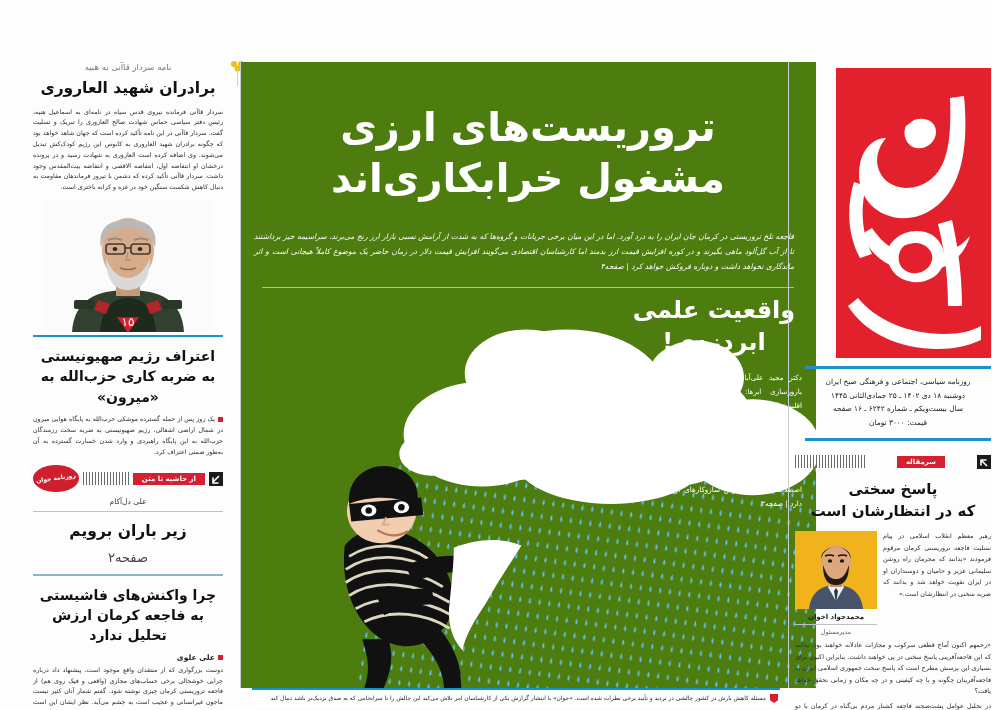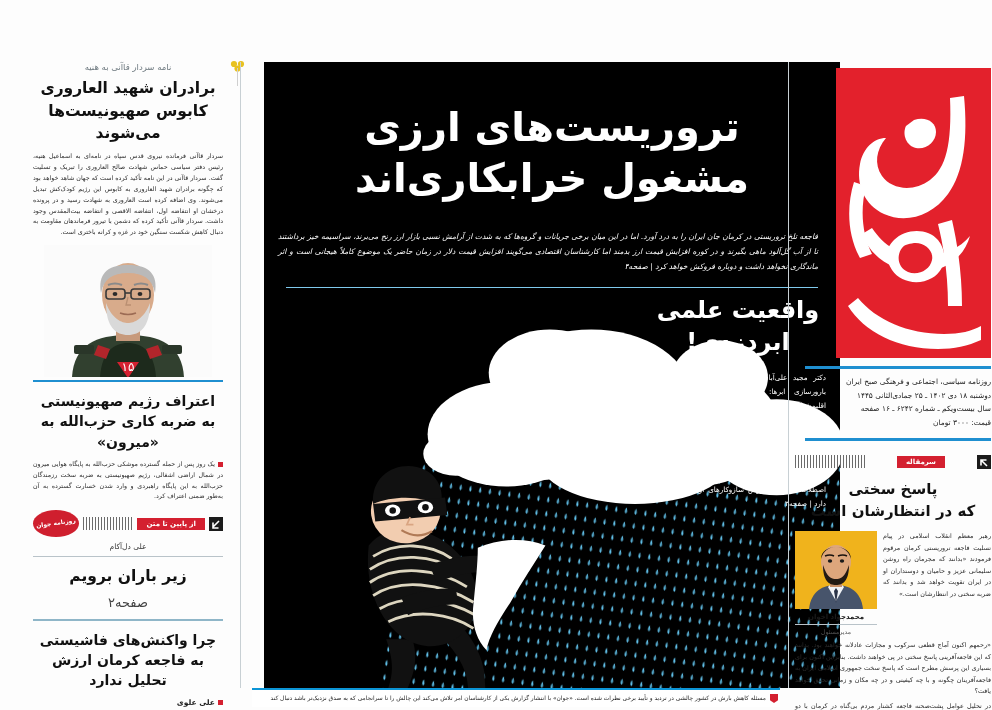--- a/index.html
+++ b/index.html
@@ -78,22 +78,22 @@
     font-size:7.5px;color:#3a3a3a;text-align:center;margin:3px 0 5px 0;
   }
   .page-ref{font-size:13px;color:#444;text-align:center;margin-top:2px;}
   .sq-bullet{
     display:inline-block;width:5px;height:5px;background:#d42030;
     margin-left:3px;vertical-align:middle;
   }
 
   
   .feature{
-    position:absolute;left:264px;top:62px;width:576px;height:626px;
-    background:#000000;overflow:hidden;
+    position:absolute;left:240px;top:62px;width:576px;height:626px;
+    background:#4d7c0f;overflow:hidden;
   }
   .main-head{
     color:#fff;font-weight:bold;text-align:center;
     font-size:40px;line-height:1.28;
     margin:40px 16px 0 16px;letter-spacing:-.5px;
   }
   .lede{
     color:#fff;font-size:7.6px;line-height:1.95;text-align:justify;
     margin:26px 22px 0 14px;
     font-style:italic;
@@ -118,21 +118,21 @@
   
   .masthead-col{
     position:absolute;left:795px;top:58px;width:196px;height:650px;
   }
   .logo-box{
     width:155px;height:290px;background:#e3212c;margin:10px 0 0 auto;
     position:relative;overflow:hidden;
   }
   .meta-rule{height:3px;background:#1f8fd0;width:186px;margin:8px 0 6px auto;}
   .meta{
-    font-size:7.4px;color:#1b1b1b;line-height:1.85;
+    font-size:7.4px;color:#1b1b1b;text-align:center;line-height:1.85;
     width:186px;margin-left:auto;
   }
   .edit-head{
     font-size:15px;font-weight:bold;color:#111;text-align:center;
     line-height:1.45;margin:10px 0 9px 0;
   }
   .edit-wrap{display:flex;direction:rtl;gap:6px;margin-top:4px;}
   .edit-body{
     flex:1 1 auto;font-size:6.4px;color:#2b2b2b;text-align:justify;
     line-height:1.8;
@@ -174,21 +174,20 @@
     <circle cx="8.5" cy="10.5" r="3.1" fill="#e8c221"></circle>
     <rect x="8" y="10" width="1" height="18" fill="#cfcfcf"></rect>
   </svg>
 
   <div class="sidebar fa">
 
     <div>
       <div class="kicker">نامه سردار قاآنی به هنیه</div>
       <div class="side-head">
         <div>برادران شهید العاروری</div>
-        <div>کابوس صهیونیست‌ها می‌شوند</div>
       </div>
       <div class="body-text">سردار قاآنی فرمانده نیروی قدس سپاه در نامه‌ای به اسماعیل هنیه، رئیس دفتر سیاسی حماس شهادت صالح العاروری را تبریک و تسلیت گفت. سردار قاآنی در این نامه تأکید کرده است که جهان شاهد خواهد بود که چگونه برادران شهید العاروری به کابوس این رژیم کودک‌کش تبدیل می‌شوند. وی اضافه کرده است العاروری به شهادت رسید و در پرونده درخشان او انتفاضه اول، انتفاضه الاقصی و انتفاضه بیت‌المقدس وجود داشت. سردار قاآنی تأکید کرده که دشمن با تیرور فرماندهان مقاومت به دنبال کاهش شکست سنگین خود در غزه و کرانه باختری است.</div>
 
       <div class="portrait">
         <svg viewBox="0 0 168 132" width="168" height="132">
           <rect width="168" height="132" fill="#fbfbfb"></rect>
 
           <path d="M28 132 C30 100 52 90 84 90 C116 90 138 100 140 132 Z" fill="#31402f"></path>
           <path d="M56 132 C58 106 70 98 84 98 C98 98 110 106 112 132 Z" fill="#1d2a1c"></path>
 
@@ -234,21 +233,21 @@
         <span class="sq-bullet"></span><span>یک روز پس از حمله گسترده موشکی حزب‌الله به پایگاه هوایی میرون در شمال اراضی اشغالی، رژیم صهیونیستی به ضربه سخت رزمندگان حزب‌الله به این پایگاه راهبردی و وارد شدن خسارت گسترده به آن به‌طور ضمنی اعتراف کرد.</span>
       </div>
     </div>
 
     <div class="stamp-row">
       <div class="arrow-box">
         <svg viewBox="0 0 14 14" width="14" height="14">
           <path d="M10 3 L4 9 M4 4.5 L4 10 L9.5 10" stroke="#fff" stroke-width="1.6" fill="none"></path>
         </svg>
       </div>
-      <div class="tag-red">از پایین تا متن</div>
+      <div class="tag-red">از حاشیه تا متن</div>
       <div class="hatch"></div>
       <div class="oval-stamp">
         <span>روزنامه جوان</span>
       </div>
     </div>
 
     <div>
       <div class="byline">علی دل‌آکام</div>
       <div class="rule" style="margin:2px 0 8px 0;"></div>
       <div class="side-head">زیر باران برویم</div>

